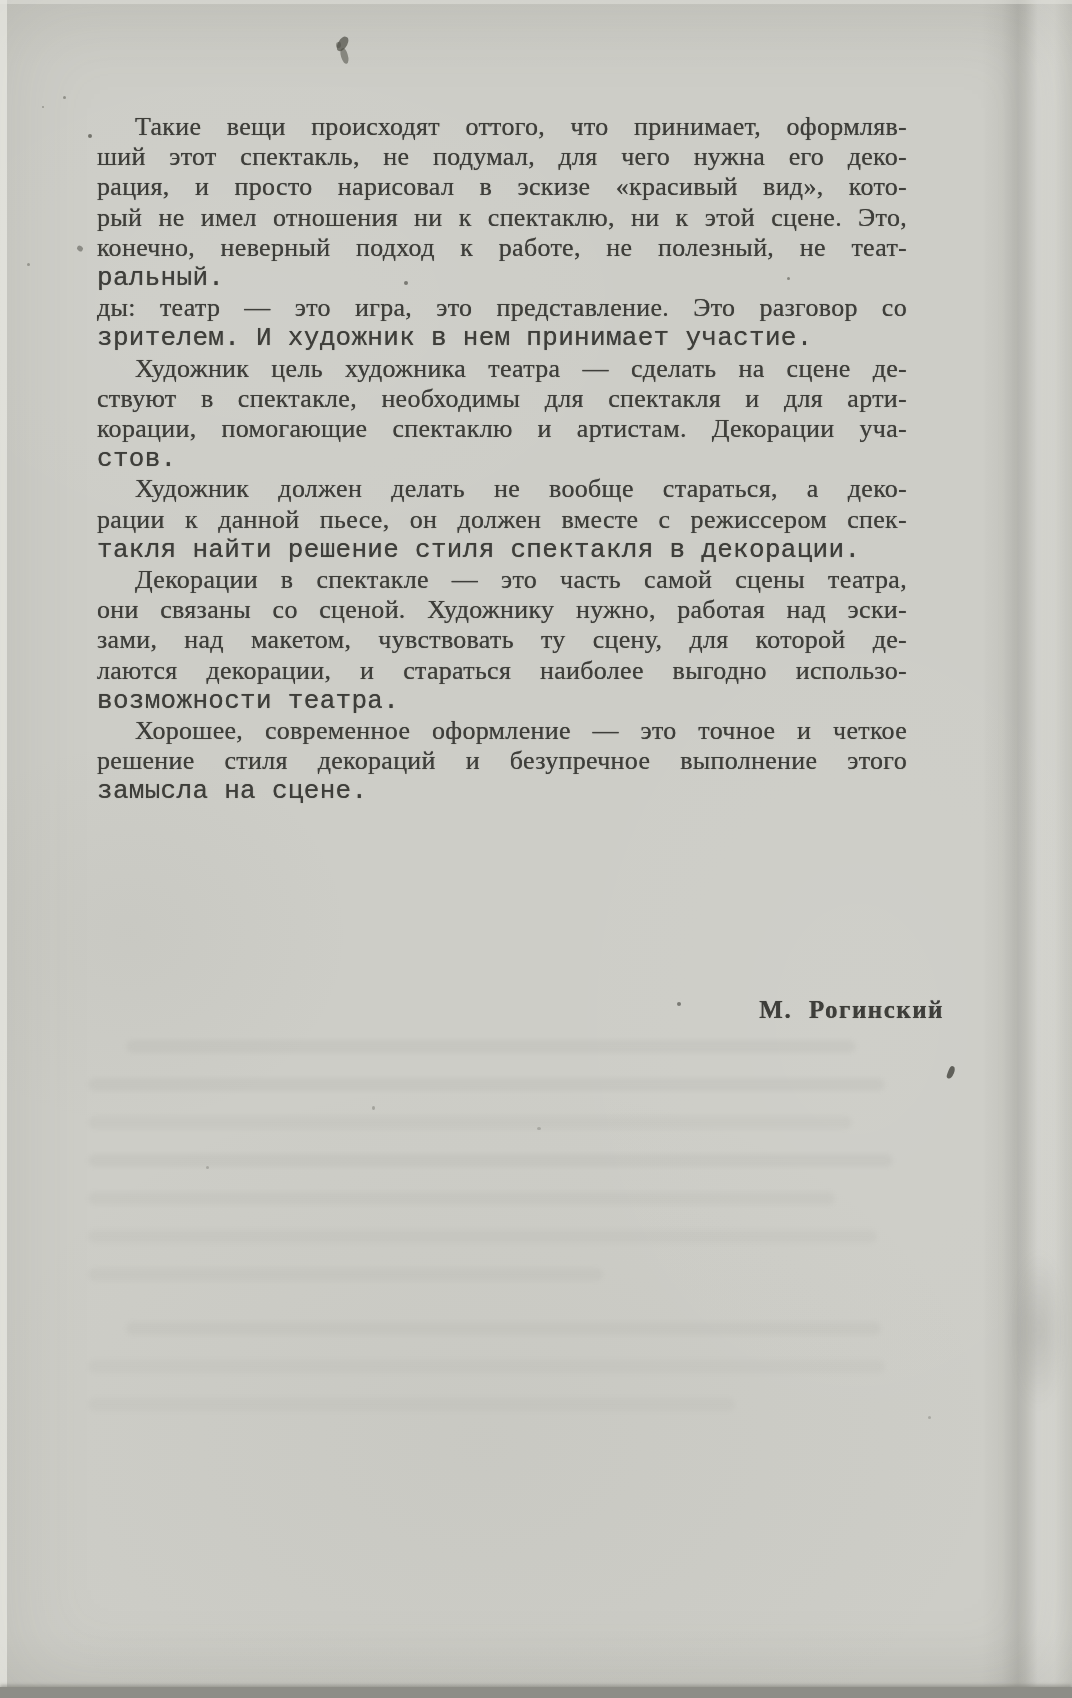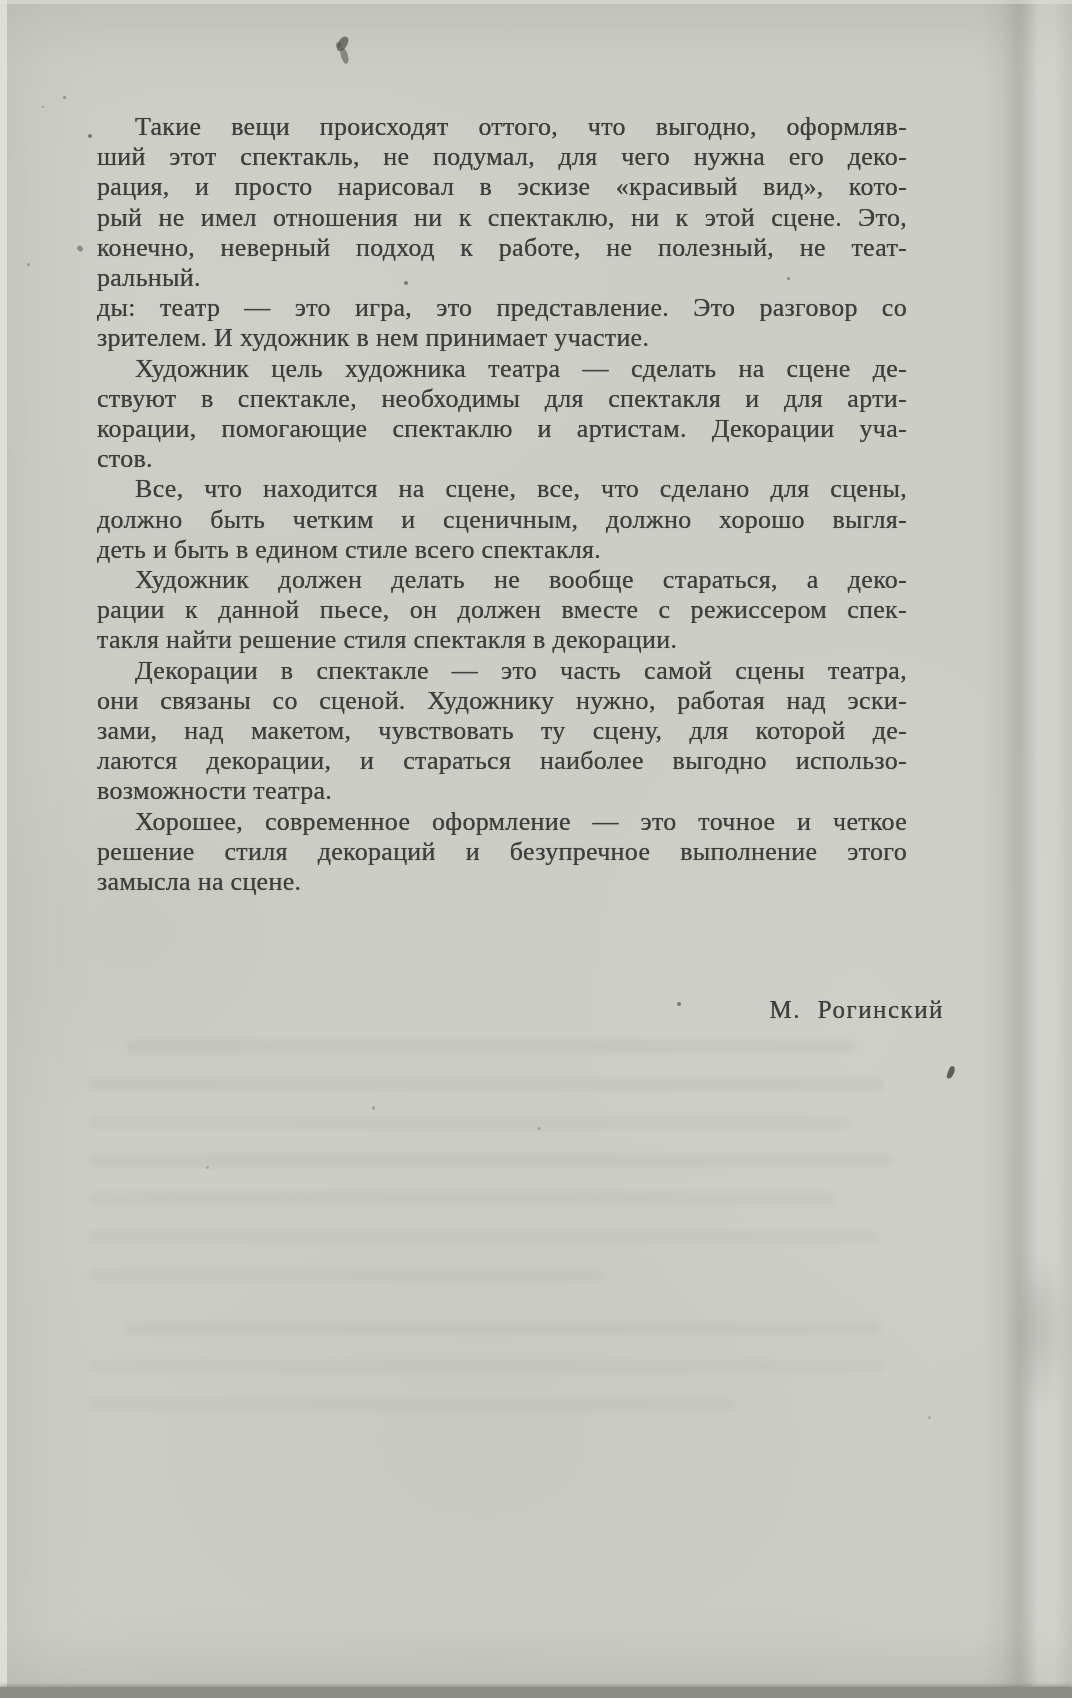--- a/index.html
+++ b/index.html
@@ -20,26 +20,26 @@
   
   .body-text{
     position:absolute;left:97px;top:112px;width:810px;
     font-size:26px;line-height:30.2px;
     color:var(--ink,#3e3e3a);
     letter-spacing:0.3px;
     text-shadow:0 0 0.7px rgba(62,62,56,0.85);
   }
   .para{margin:0;}
   .para .line{text-align:justify;text-align-last:justify;}
-  .para .line.last{text-align-last:left;}
+  .para .line.last{text-align-last:left;font-family:Liberation Mono, monospace;}
   .para .line.first{text-indent:38px;}
   
   .signature{
     position:absolute;top:996px;right:128px;
-    font-size:25px;font-weight:normal;
+    font-size:25px;font-weight:bold;
     letter-spacing:1.5px;word-spacing:9px;
     color:var(--ink,#3e3e3a);
     text-shadow:0 0 0.7px rgba(62,62,56,0.85);
     text-align:center;
   }
   
   .ghost{position:absolute;left:88px;top:1040px;width:830px;height:400px;}
   .ghost .gl{
     position:absolute;height:13px;border-radius:7px;
     background:#84847e;opacity:0.085;filter:blur(2.6px);
@@ -116,41 +116,36 @@
   <span class="speck sp7"></span>
   <span class="speck sp8"></span>
   <span class="speck sp9"></span>
   <span class="speck sp10"></span>
   <span class="speck sp11"></span>
   <span class="speck sp12"></span>
   <span class="speck sp13"></span>
 
   <div class="body-text">
       <div class="para">
-        <div class="line first">Такие вещи происходят оттого, что выгодно, оформляв-</div>
+        <div class="line first">Такие вещи происходят оттого, что принимает, оформляв-</div>
         <div class="line">ший этот спектакль, не подумал, для чего нужна его деко-</div>
         <div class="line">рация, и просто нарисовал в эскизе «красивый вид», кото-</div>
         <div class="line">рый не имел отношения ни к спектаклю, ни к этой сцене. Это,</div>
         <div class="line">конечно, неверный подход к работе, не полезный, не теат-</div>
         <div class="line last">ральный.</div>
       </div>
       <div class="para">
         <div class="line">ды: театр — это игра, это представление. Это разговор со</div>
         <div class="line last">зрителем. И художник в нем принимает участие.</div>
       </div>
       <div class="para">
         <div class="line first">Художник цель художника театра — сделать на сцене де-</div>
         <div class="line">ствуют в спектакле, необходимы для спектакля и для арти-</div>
         <div class="line">корации, помогающие спектаклю и артистам. Декорации уча-</div>
         <div class="line last">стов.</div>
-      </div>
-      <div class="para">
-        <div class="line first">Все, что находится на сцене, все, что сделано для сцены,</div>
-        <div class="line">должно быть четким и сценичным, должно хорошо выгля-</div>
-        <div class="line last">деть и быть в едином стиле всего спектакля.</div>
       </div>
       <div class="para">
         <div class="line first">Художник должен делать не вообще стараться, а деко-</div>
         <div class="line">рации к данной пьесе, он должен вместе с режиссером спек-</div>
         <div class="line last">такля найти решение стиля спектакля в декорации.</div>
       </div>
       <div class="para">
         <div class="line first">Декорации в спектакле — это часть самой сцены театра,</div>
         <div class="line">они связаны со сценой. Художнику нужно, работая над эски-</div>
         <div class="line">зами, над макетом, чувствовать ту сцену, для которой де-</div>

